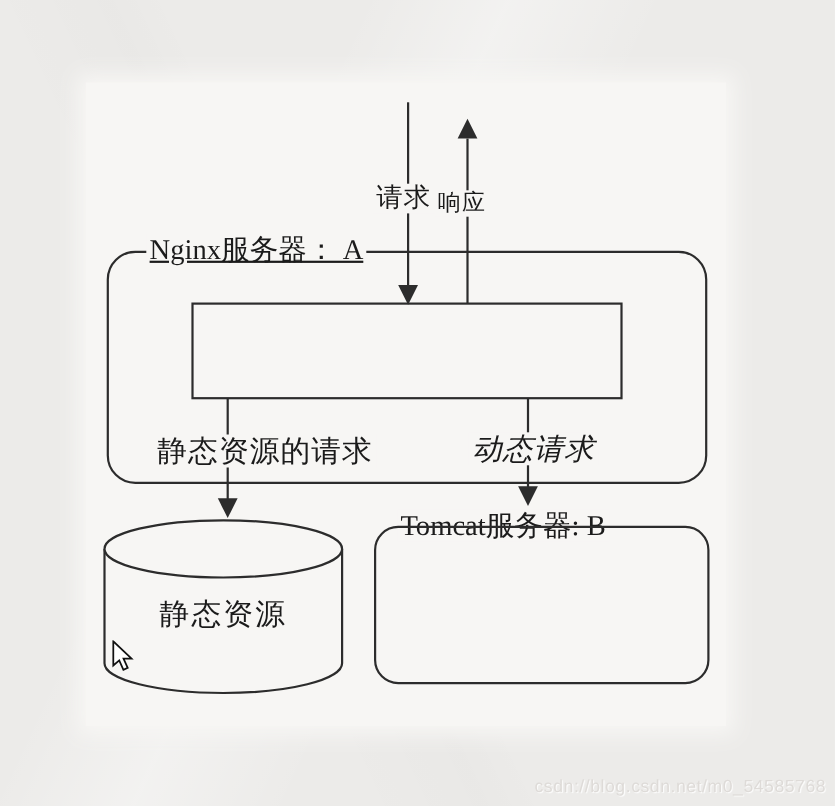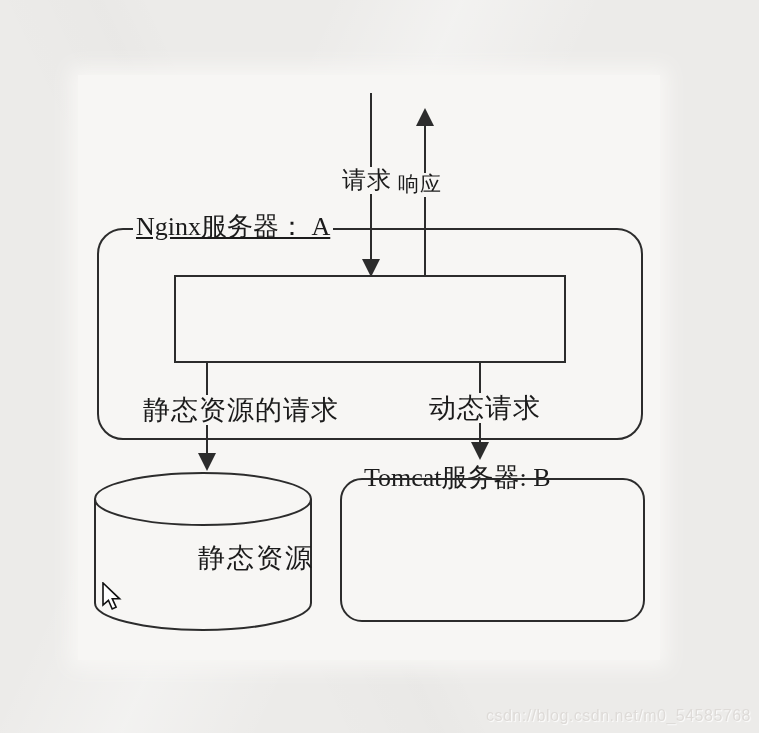--- a/index.html
+++ b/index.html
@@ -52,25 +52,25 @@
     background:var(--panel);
     line-height:1.12;
     padding:0 3px;
     white-space:nowrap;
     color:var(--text);
   }
   .lbl-request {left:339px;top:167px;font-size:24px;letter-spacing:1px;}
   .lbl-response{left:395px;top:173px;font-size:21px;letter-spacing:1px;}
   .lbl-nginx   {left:133px;top:212px;font-size:26px;text-decoration:underline;}
   .lbl-static-req {left:110px;top:395px;font-size:27px;letter-spacing:1px;margin-left:30px;}
-  .lbl-dynamic-req{left:426px;top:393px;font-size:27px;letter-spacing:1px;}
+  .lbl-dynamic-req{left:426px;top:393px;font-size:27px;letter-spacing:1px;font-style:italic;}
   .lbl-tomcat  {left:361px;top:463px;font-size:26px;}
   .lbl-store{
     position:absolute;left:92px;top:540px;width:222px;
-    text-align:right;font-size:27px;letter-spacing:2px;
+    text-align:center;font-size:27px;letter-spacing:2px;
     background:transparent;color:var(--text);
   }
   
   .cylinder{position:absolute;left:92px;top:471px;}
   
   .cursor{position:absolute;left:101px;top:582px;}
   
   .watermark{
     position:absolute;right:8px;bottom:8px;
     font-family:"Liberation Sans","DejaVu Sans",sans-serif;

